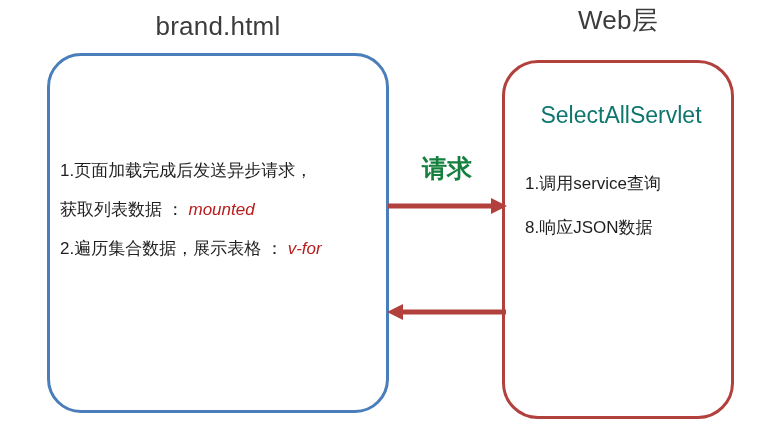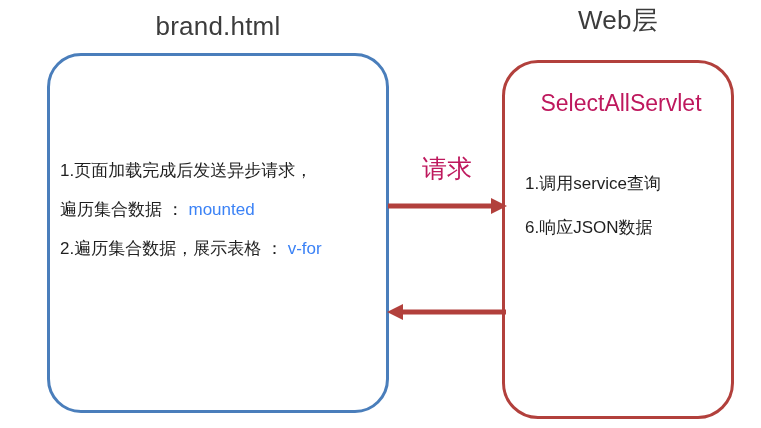--- a/index.html
+++ b/index.html
@@ -64,22 +64,23 @@
     height: 359px;
     border: 3px solid #b2403c;
     border-radius: 36px;
   }
 
   
   .box-heading {
     position: absolute;
     font-size: 23px;
     line-height: 28px;
-    color: #be185d;
-    white-space: nowrap;
+    color: #0f766e;
+    white-space: nowrap;
+    margin-top: 12px;
   }
   #heading-servlet {
     left: 0;
     top: 26px;
     width: 232px;
     text-align: center;
   }
 
   
   .textblock {
@@ -96,21 +97,22 @@
     top: 104px;
     width: 330px;
   }
   #client-lines .tline {
     margin-bottom: 17px;
   }
   #client-lines .tline:last-child {
     margin-bottom: 12px;
   }
   .accent {
-    color: #3b82f6;
+    color: #b91c1c;
+    font-style: italic;
   }
   #servlet-lines {
     left: 20px;
     top: 110px;
     width: 206px;
   }
   #servlet-lines .tline {
     margin-bottom: 22px;
     font-size: 17px;
   }
@@ -134,23 +136,24 @@
     top: 302px;
     width: 122px;
     height: 20px;
   }
 
   
   .arrow-label {
     position: absolute;
     font-size: 25px;
     line-height: 30px;
-    color: #be185d;
-    white-space: nowrap;
-    text-align: center;
+    color: #15803d;
+    white-space: nowrap;
+    text-align: center;
+    font-weight: bold;
   }
   #label-request {
     left: 391px;
     top: 153px;
     width: 112px;
   }
   #label-response {
     left: 391px;
     top: 331px;
     width: 112px;
@@ -164,35 +167,35 @@
   <div class="box-title" id="title-right">Web层</div>
 
   <div class="box-title" id="title-left">brand.html</div>
 
   <div class="rbox" id="box-client">
     <div class="textblock" id="client-lines">
       <div class="tline">
         <span>1.页面加载完成后发送异步请求，</span>
       </div>
       <div class="tline">
-        <span>遍历集合数据 ：</span>
+        <span>获取列表数据 ：</span>
         <span class="accent">mounted</span>
       </div>
       <div class="tline">
         <span>2.遍历集合数据，展示表格 ：</span>
         <span class="accent">v-for</span>
       </div>
     </div>
   </div>
 
   <div class="rbox" id="box-servlet">
     <div class="box-heading" id="heading-servlet">SelectAllServlet</div>
     <div class="textblock" id="servlet-lines">
       <div class="tline">1.调用service查询</div>
-      <div class="tline">6.响应JSON数据</div>
+      <div class="tline">8.响应JSON数据</div>
     </div>
   </div>
 
   <svg class="arrow-svg" id="arrow-request-svg" viewBox="0 0 122 20">
     <line x1="2" y1="10" x2="110" y2="10" stroke="#b2403c" stroke-width="5"></line>
     <polygon points="105,2 121,10 105,18" fill="#b2403c"></polygon>
   </svg>
   <div class="arrow-label" id="label-request">请求</div>
 
   <svg class="arrow-svg" id="arrow-response-svg" viewBox="0 0 122 20">

